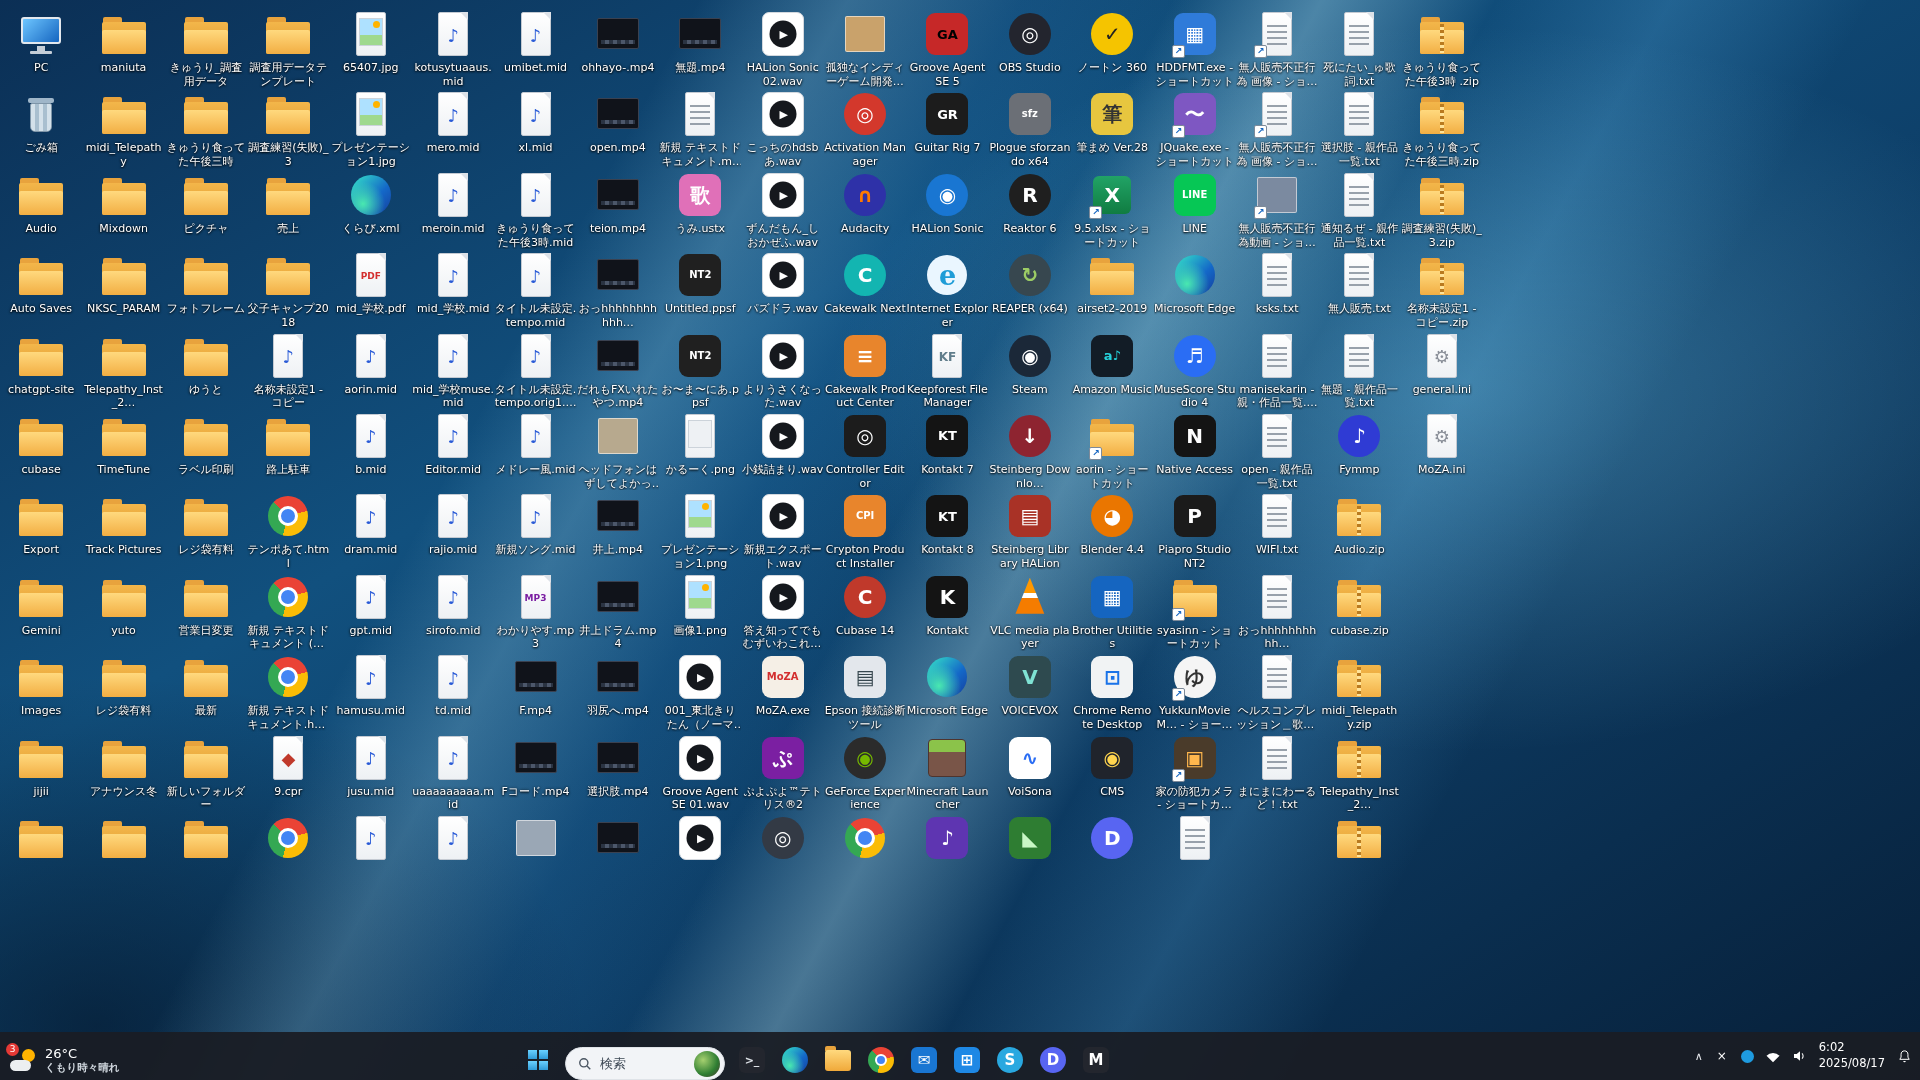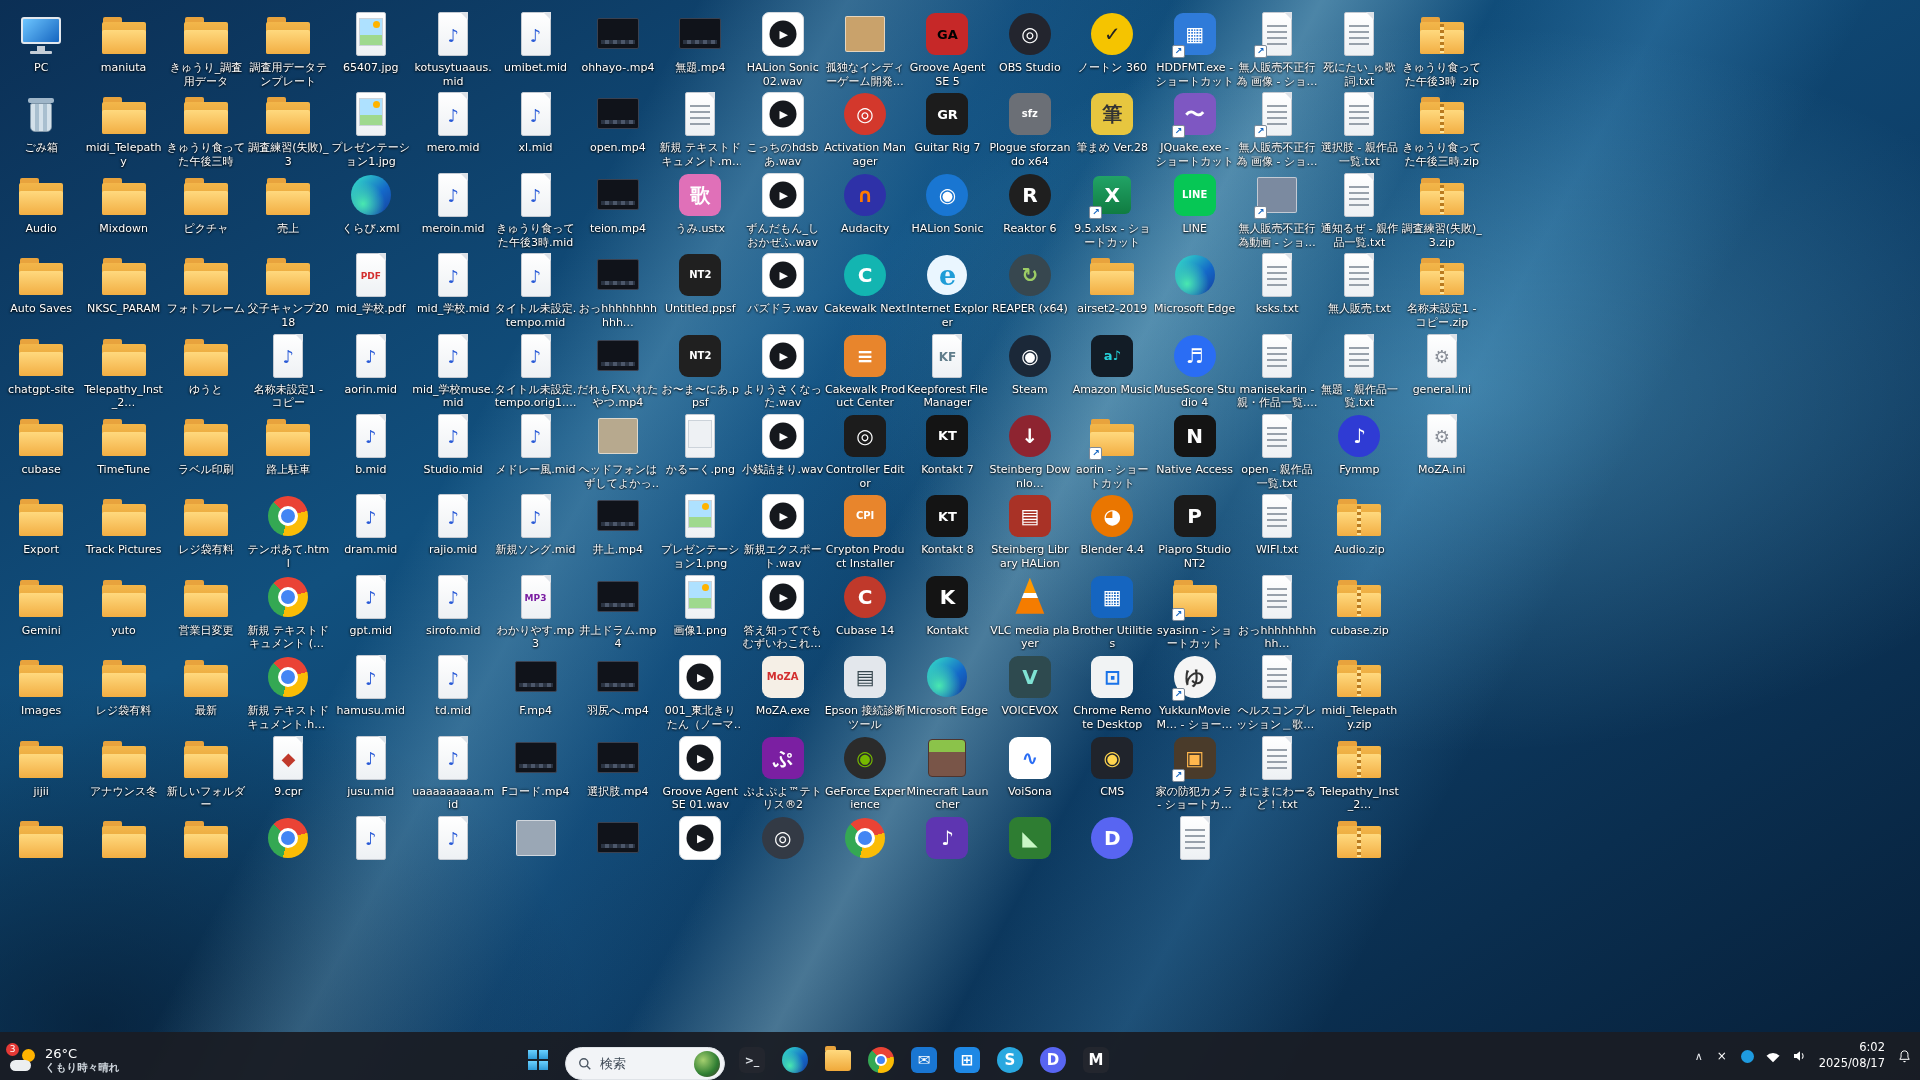--- a/index.html
+++ b/index.html
@@ -80,21 +80,21 @@
   .tbi .edg2 { width:26px; height:26px; border-radius:50%; background:radial-gradient(circle at 30% 72%, #49e8b0, rgba(0,0,0,0) 55%), linear-gradient(135deg,#30d1c8 10%,#1468c8 60%,#15409e); }
   .tbi .chr2 { width:26px; height:26px; border-radius:50%; position:relative; background:conic-gradient(from -45deg,#ea4335 0 120deg,#fbbc05 120deg 240deg,#34a853 240deg 360deg); }
   .tbi .chr2::after { content:''; position:absolute; inset:7px; border-radius:50%; background:#4285f4; border:2px solid #fff; }
   .tbf { position:relative; width:26px; height:21px; }
   .tbf .t { position:absolute; top:-4px; left:0; width:11px; height:5px; background:#e8a33d; border-radius:2px 2px 0 0; }
   .tbf .b { position:absolute; inset:0; background:linear-gradient(#ffd97e,#f0a93a); border-radius:3px; }
   .tray { position:absolute; right:8px; top:0; height:48px; display:flex; align-items:center; gap:11px; color:#fff; }
   .chev { font-size:11px; color:#e8eaee; }
   .tico { width:16px; height:16px; display:flex; align-items:center; justify-content:center; font-size:12px; color:#fff; }
   .bluedot { width:13px; height:13px; border-radius:50%; background:#1e9be0; }
-  .clock { text-align:right; font-size:11.5px; line-height:1.35; color:#fff; }
+  .clock { font-size:11.5px; line-height:1.35; color:#fff; }
   .weather { position:absolute; left:10px; bottom:5px; z-index:11; display:flex; align-items:center; gap:8px; color:#fff; }
   .wic { position:relative; width:27px; height:27px; }
   .wic .sun { position:absolute; right:2px; top:2px; width:13px; height:13px; border-radius:50%; background:#ffb300; }
   .wic .cl { position:absolute; left:0; bottom:3px; width:21px; height:11px; border-radius:8px; background:#eceff1; }
   .wic .badge { position:absolute; left:-4px; top:-4px; min-width:13px; height:13px; border-radius:7px; background:#e53935; color:#fff; font-size:9px; line-height:13px; text-align:center; padding:0 2px; }
   .wtxt { display:flex; flex-direction:column; }
   .wtemp { font-size:13px; }
   .wcond { font-size:10.5px; color:#cfd6dd;font-weight:bold; }
 </style>
 </head>
@@ -804,21 +804,21 @@
           <i class="fglyph" style="color:#2a5bd7;font-size:18px">♪</i>
         </div>
         <div class="dlabel">b.mid</div>
       </div>
       <div class="dcell">
         <div class="dicon">
           <i class="sheet"></i>
           <i class="fold"></i>
           <i class="fglyph" style="color:#2a5bd7;font-size:18px">♪</i>
         </div>
-        <div class="dlabel">Studio.mid</div>
+        <div class="dlabel">Editor.mid</div>
       </div>
       <div class="dcell">
         <div class="dicon">
           <i class="sheet"></i>
           <i class="fold"></i>
           <i class="fglyph" style="color:#2a5bd7;font-size:18px">♪</i>
         </div>
         <div class="dlabel">メドレー風.mid</div>
       </div>
       <div class="dcell">

